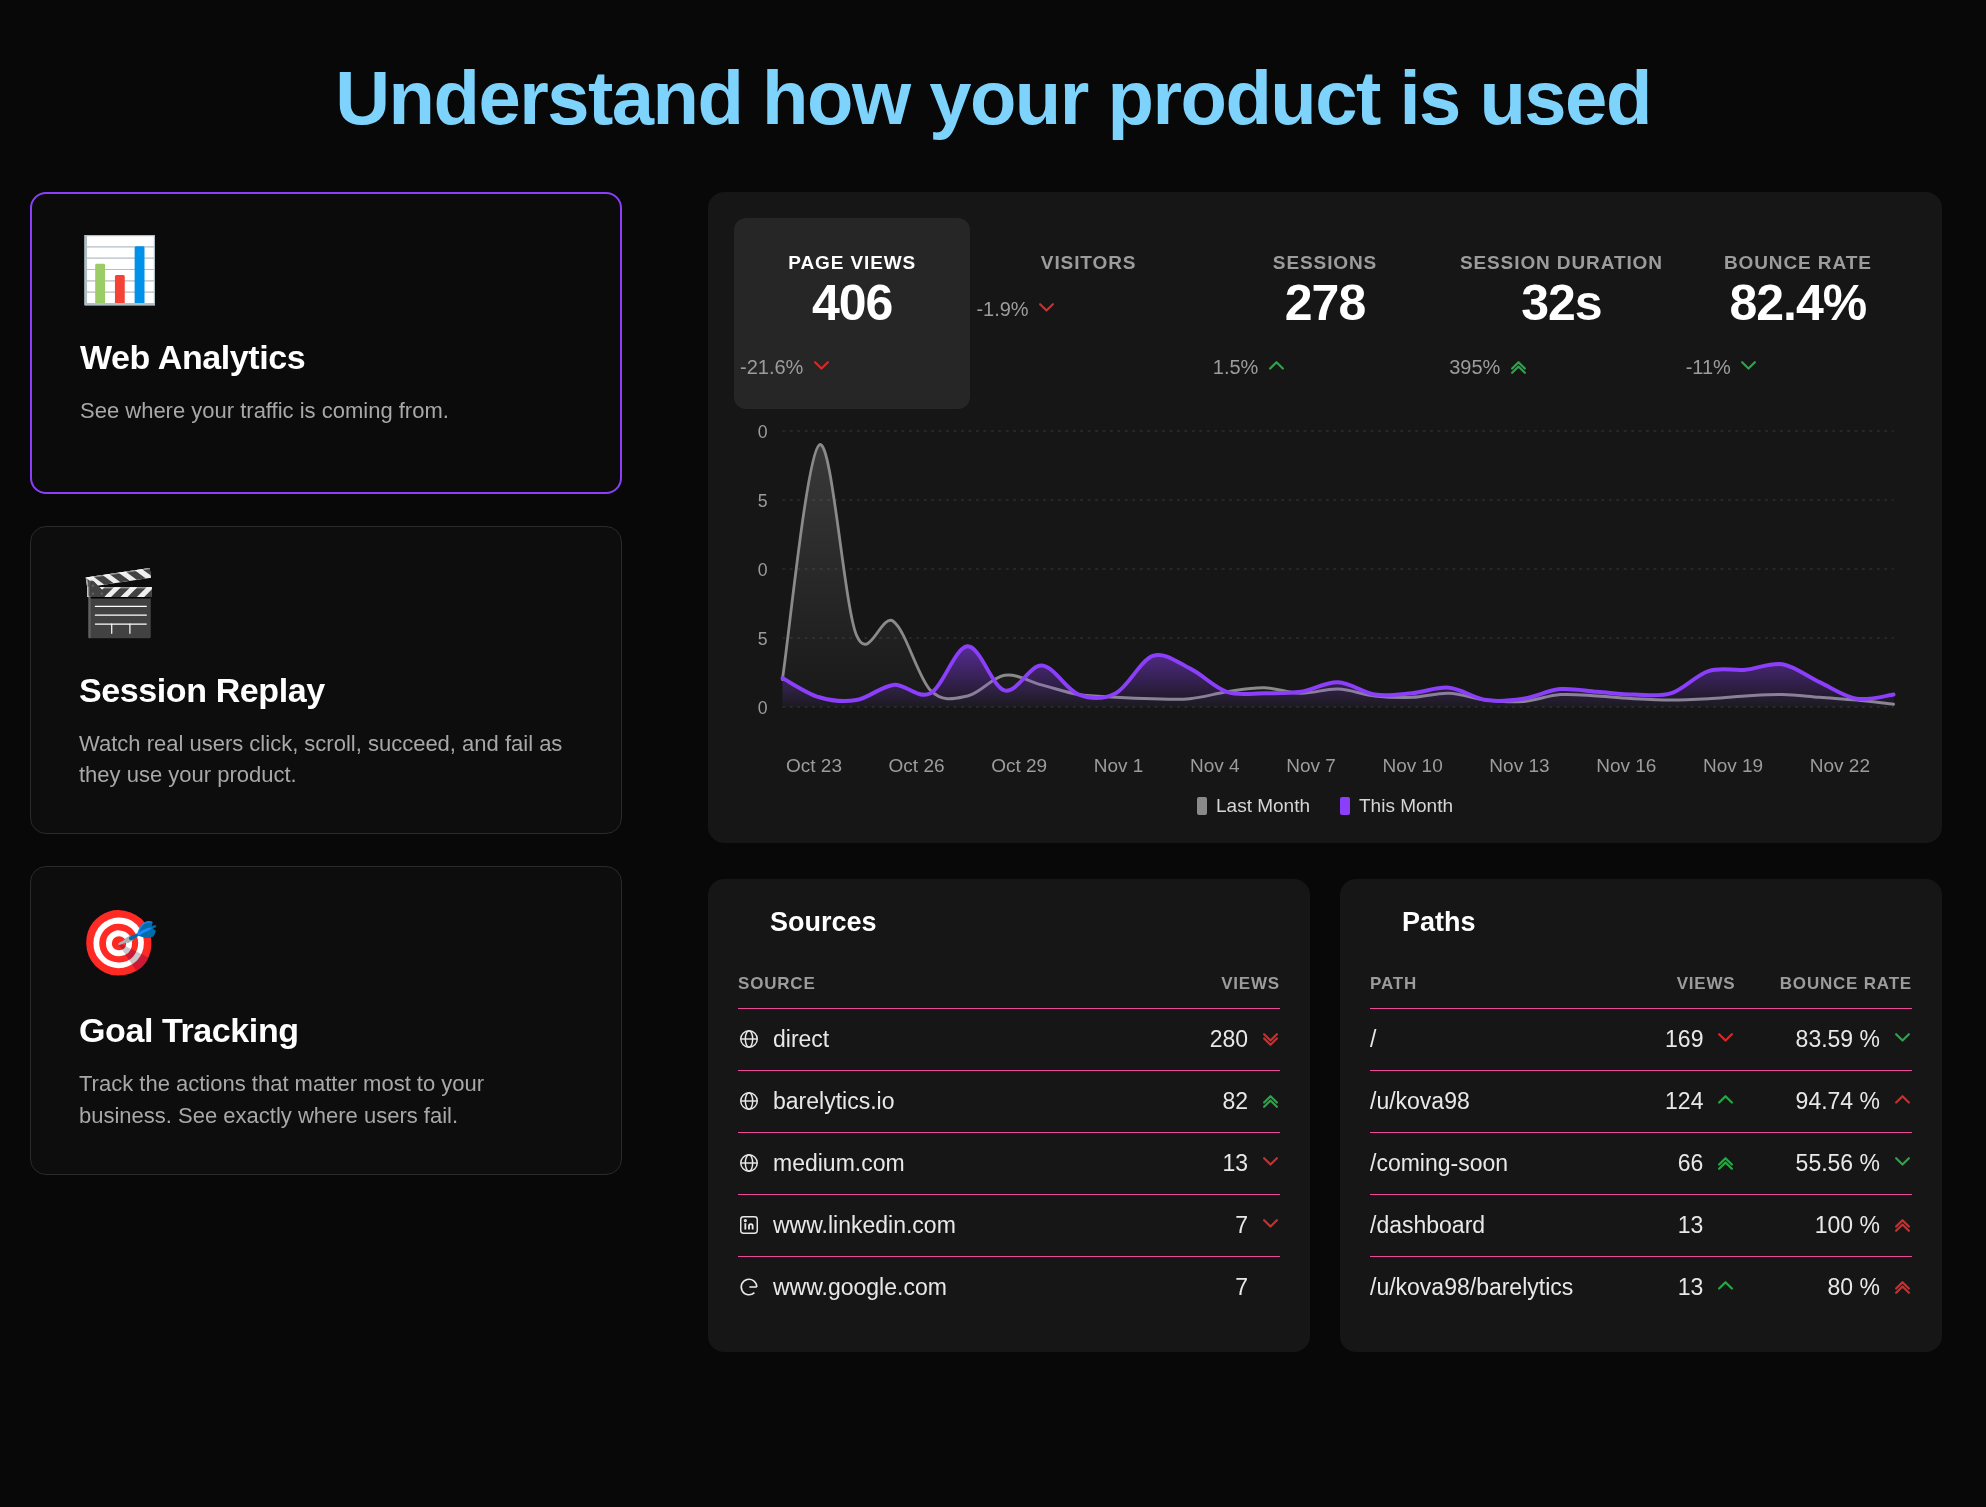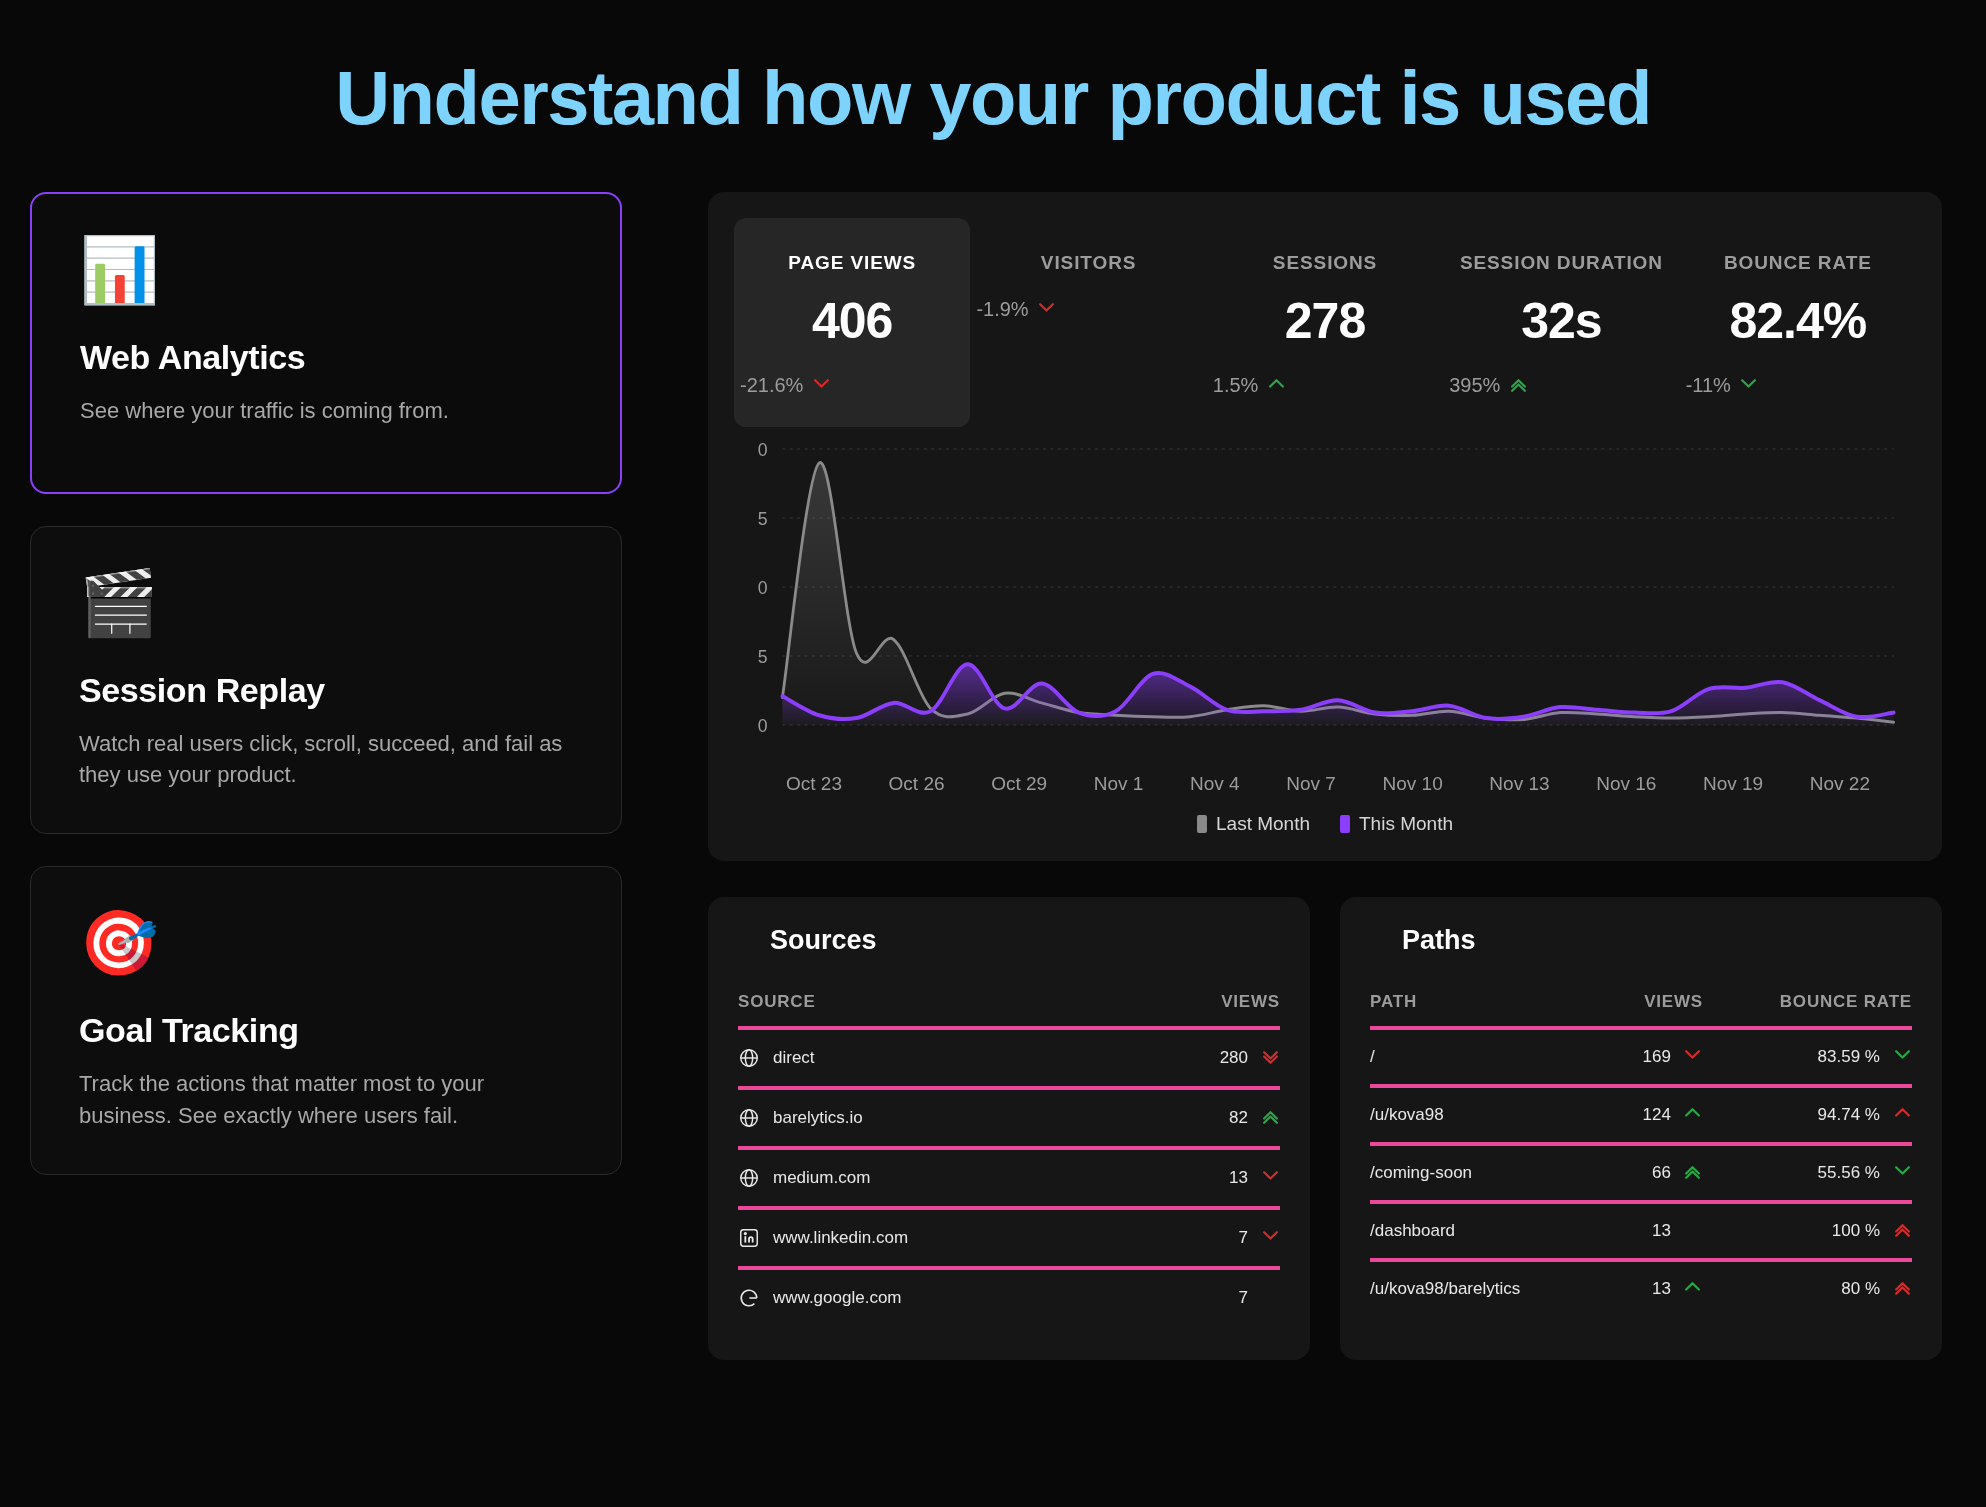--- a/index.html
+++ b/index.html
@@ -112,21 +112,20 @@
     font-weight: 700;
     letter-spacing: 0.9px;
     color: #9c9c9c;
     text-transform: uppercase;
   }
   .kpi.selected .kpi-label { color: #ffffff; }
 
   .kpi-value {
     font-size: 50px;
     font-weight: 700;
-    margin-top: 18px;
     letter-spacing: -1px;
     color: #ffffff;
   }
 
   .kpi-delta {
     margin-top: 24px;
     font-size: 20px;
     color: #9c9c9c;
     display: flex;
     align-items: center;
@@ -200,24 +199,24 @@
     font-weight: 700;
     letter-spacing: 0.8px;
     color: #9c9c9c;
     text-transform: uppercase;
     padding-bottom: 14px;
     text-align: left;
   }
   th.num { text-align: right; }
 
   td {
-    font-size: 17px;
+    font-size: 23px;
     color: #e8e8e8;
     padding: 17px 0;
-    border-top: 4px solid #ec4899;
+    border-top: 1px solid #ec4899;
     vertical-align: middle;
   }
   td.num { text-align: right; white-space: nowrap; }
 
   .cell-flex {
     display: flex;
     align-items: center;
     gap: 13px;
   }
   .cell-num {

